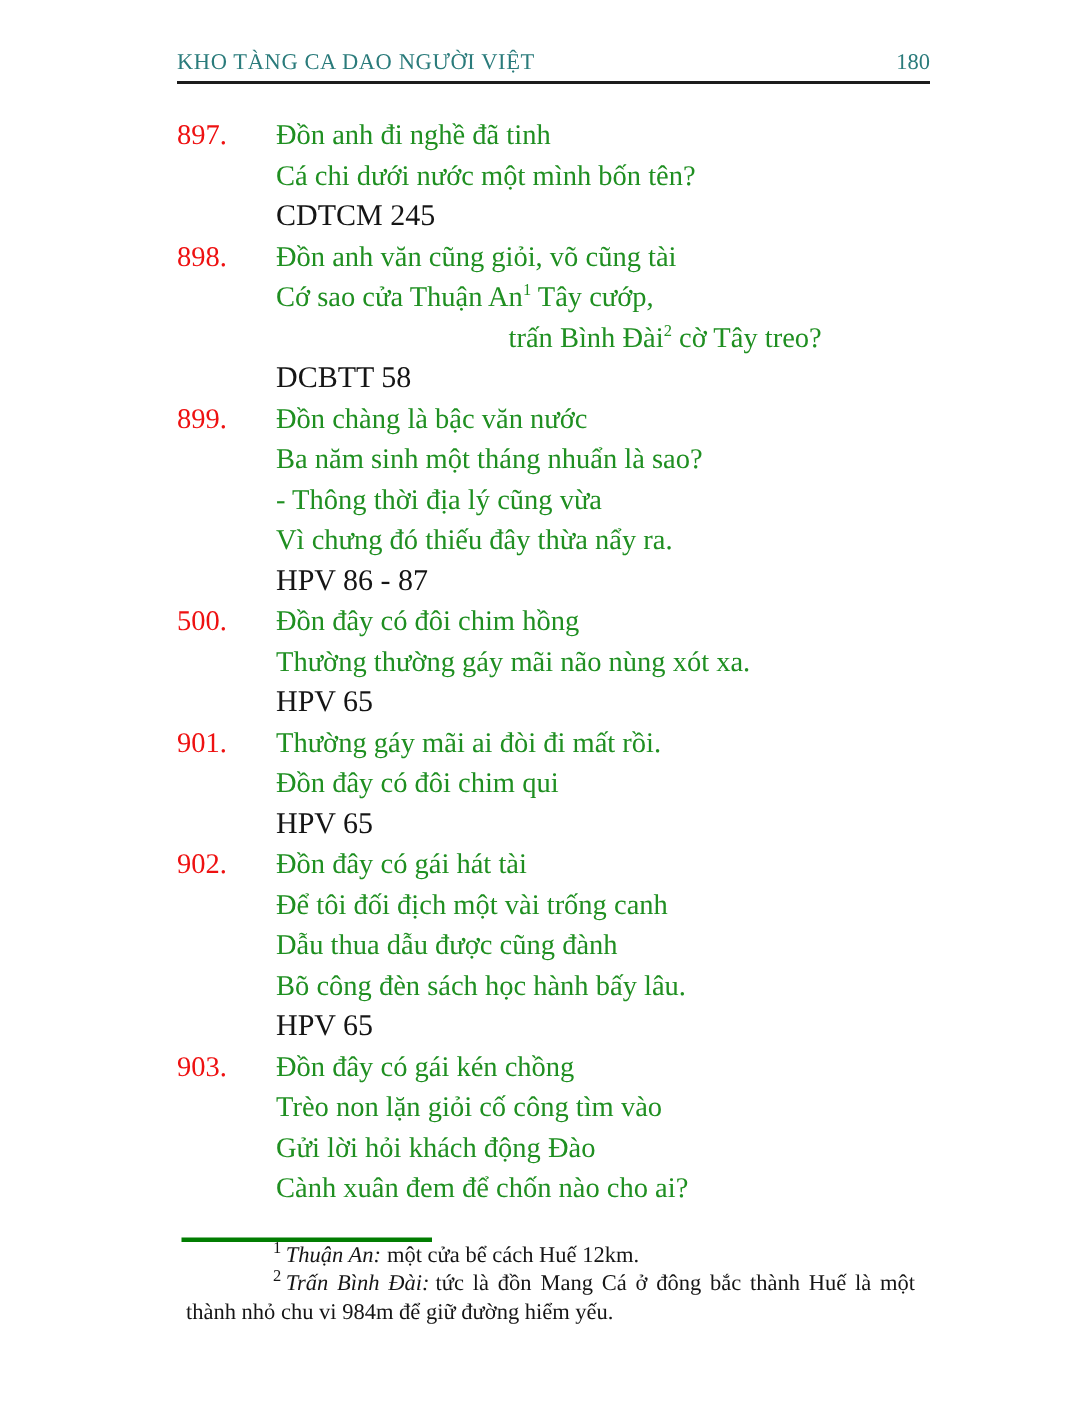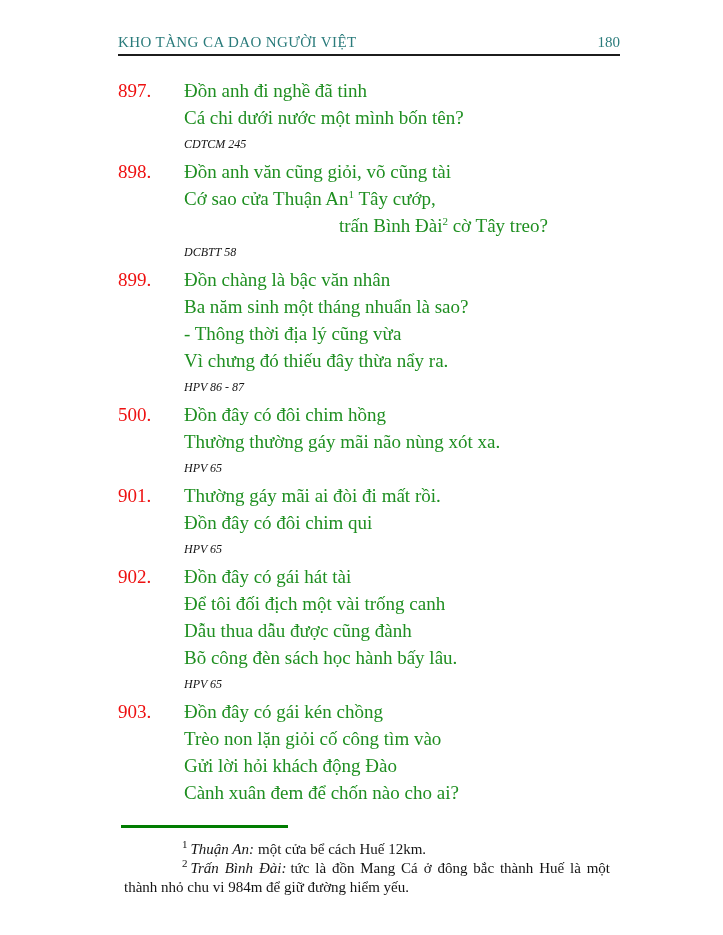--- a/index.html
+++ b/index.html
@@ -51,34 +51,33 @@
     line-height: 27px;
     white-space: nowrap;
   }
   .verse-line.indent { padding-left: 155px; }
   .verse-line sup, .fn-marker {
     font-size: 11px;
     line-height: 0;
   }
   .source {
     color: var(--ink);
-    font-size: 12px;
+    font-size: 20px;
     line-height: 27px;
-    font-style: italic;
   }
   
   .footnotes { margin-top: 19px; }
   .fn-rule {
     width: 167px;
     height: 3px;
     background: var(--fn-rule);
     margin-left: 3px;
   }
   .fn-list {
-    margin-top: 12px;
+    margin-top: 0;
     margin-left: 6px;
     width: 486px;
     font-size: 15px;
     line-height: 19px;
     text-align: justify;
   }
   .footnote { text-indent: 58px; }
   .fn-marker { margin-right: 3px; }
   .fn-term { font-style: italic; margin-right: 4px; }
 </style>
@@ -106,21 +105,21 @@
         <div class="entry-body">
           <div class="verse-line"><span>Đồn anh văn cũng giỏi, võ cũng tài</span></div>
           <div class="verse-line"><span>Cớ sao cửa Thuận An</span><sup>1</sup><span> Tây cướp,</span></div>
           <div class="verse-line indent"><span>trấn Bình Đài</span><sup>2</sup><span> cờ Tây treo?</span></div>
           <div class="source">DCBTT 58</div>
         </div>
       </div>
       <div class="entry">
         <div class="entry-num">899.</div>
         <div class="entry-body">
-          <div class="verse-line"><span>Đồn chàng là bậc văn nhân</span></div>
+          <div class="verse-line"><span>Đồn chàng là bậc văn nước</span></div>
           <div class="verse-line"><span>Ba năm sinh một tháng nhuẩn là sao?</span></div>
           <div class="verse-line"><span>- Thông thời địa lý cũng vừa</span></div>
           <div class="verse-line"><span>Vì chưng đó thiếu đây thừa nẩy ra.</span></div>
           <div class="source">HPV 86 - 87</div>
         </div>
       </div>
       <div class="entry">
         <div class="entry-num">500.</div>
         <div class="entry-body">
           <div class="verse-line"><span>Đồn đây có đôi chim hồng</span></div>

